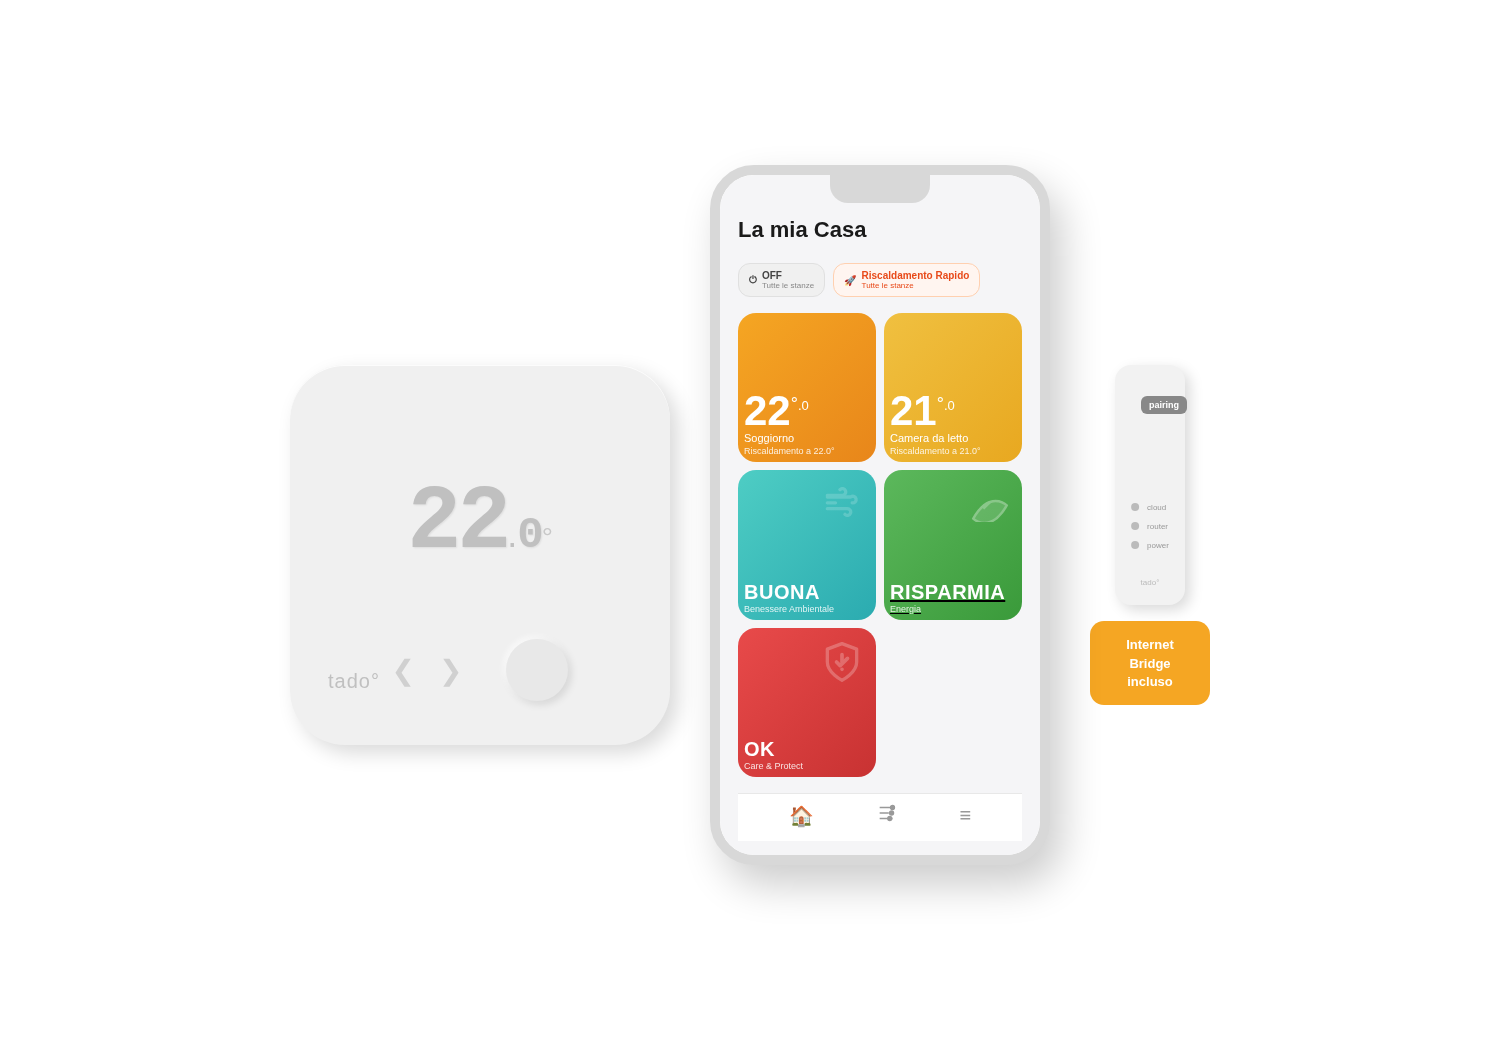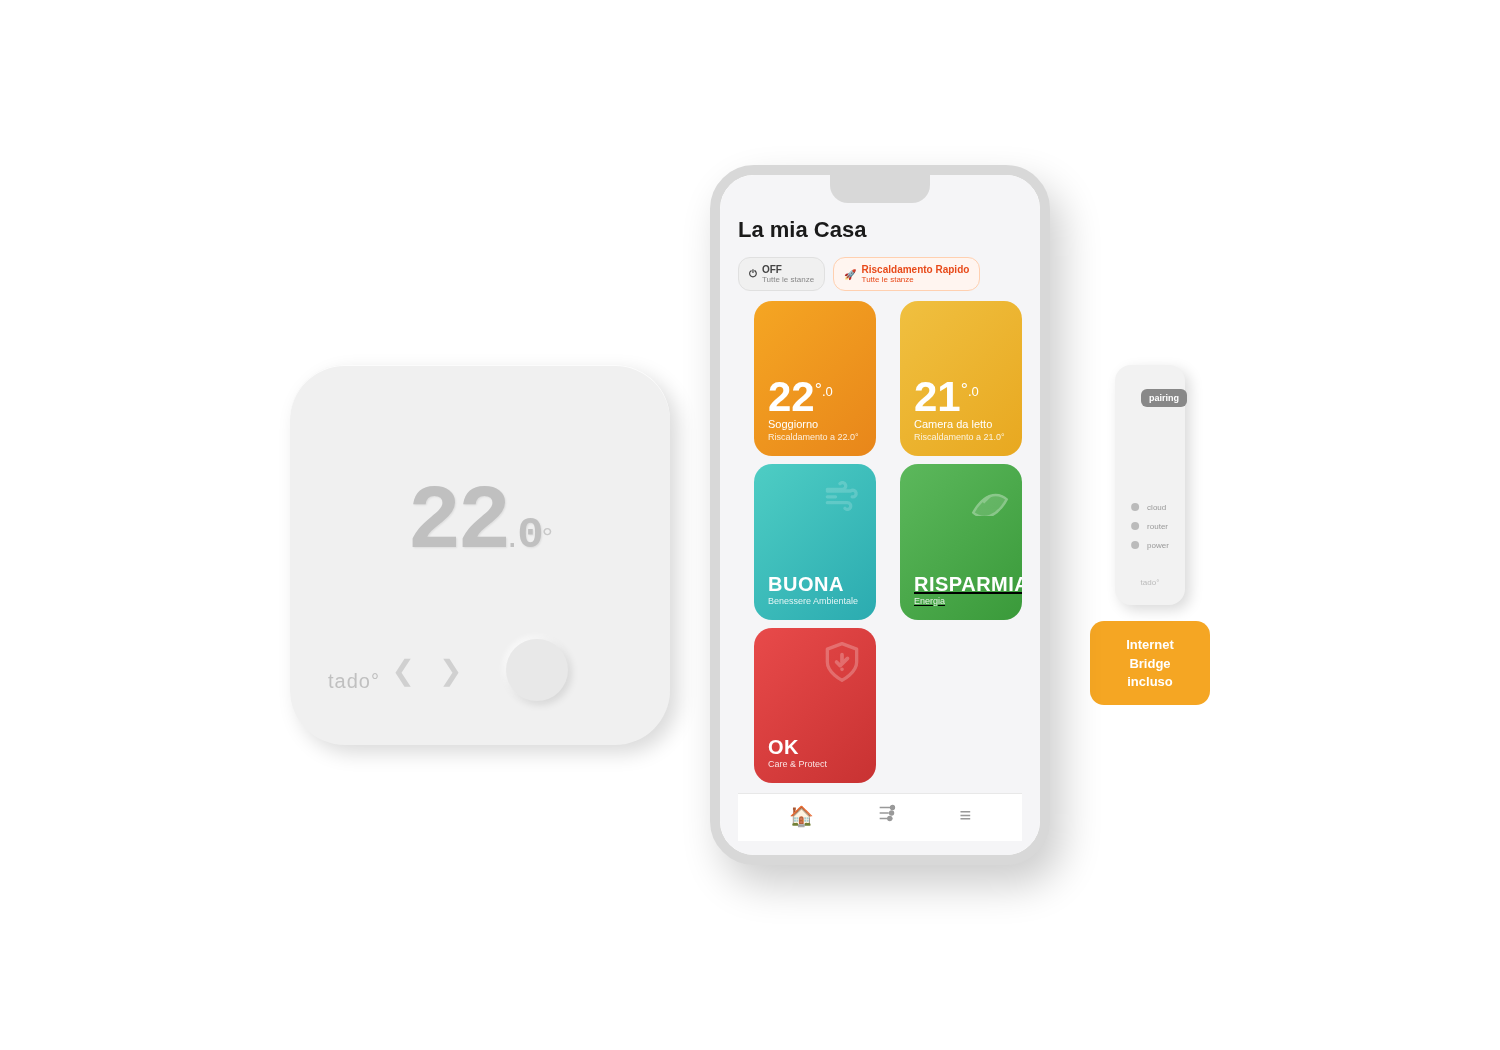--- a/index.html
+++ b/index.html
@@ -118,21 +118,21 @@
       top: 0;
       left: 50%;
       transform: translateX(-50%);
       z-index: 10;
     }
 
     .phone-content {
       padding: 36px 18px 14px;
       display: flex;
       flex-direction: column;
-      gap: 10px;
+      gap: 16px;
       flex: 1;
     }
 
     .app-title {
       font-size: 22px;
       font-weight: 700;
       color: #1a1a1a;
       margin-top: 6px;
       margin-bottom: 4px;
     }
@@ -179,28 +179,27 @@
     
     .tiles-grid {
       display: grid;
       grid-template-columns: 1fr 1fr;
       gap: 8px;
       flex: 1;
     }
 
     .tile {
       border-radius: 18px;
-      padding: 14px;
+      padding: 6px;
       display: flex;
       flex-direction: column;
       justify-content: flex-end;
       position: relative;
       overflow: hidden;
       min-height: 115px;
-      margin-left: 16px;
     }
 
     .tile-temp {
       font-size: 42px;
       font-weight: 700;
       color: #ffffff;
       line-height: 1;
     }
 
     .tile-temp sup {
@@ -279,21 +278,21 @@
         5px 5px 14px rgba(0,0,0,0.15),
         -3px -3px 8px rgba(255,255,255,0.9);
       position: relative;
       display: flex;
       flex-direction: column;
       align-items: center;
     }
 
     .bridge-pairing {
       position: absolute;
-      top: 24px;
+      top: 31px;
       right: -2px;
       background: #888;
       border-radius: 6px;
       padding: 4px 8px;
       font-size: 9px;
       color: #fff;
       font-weight: 600;
       white-space: nowrap;
     }
 

